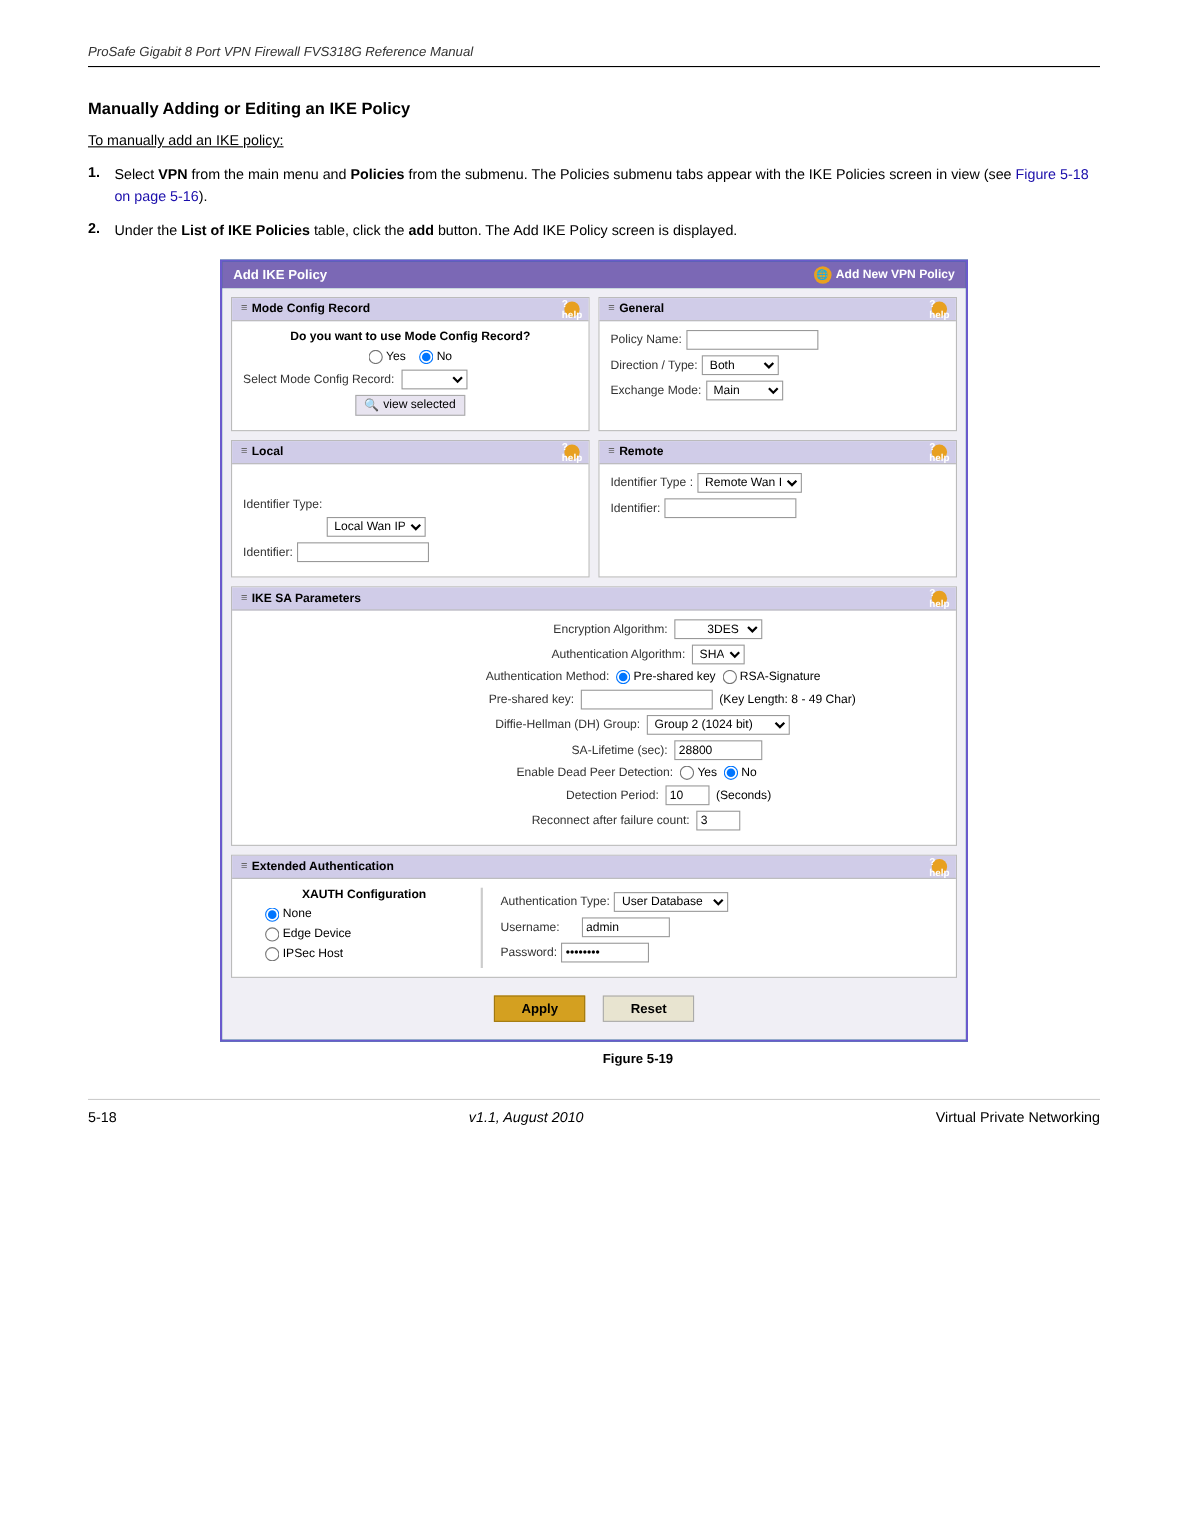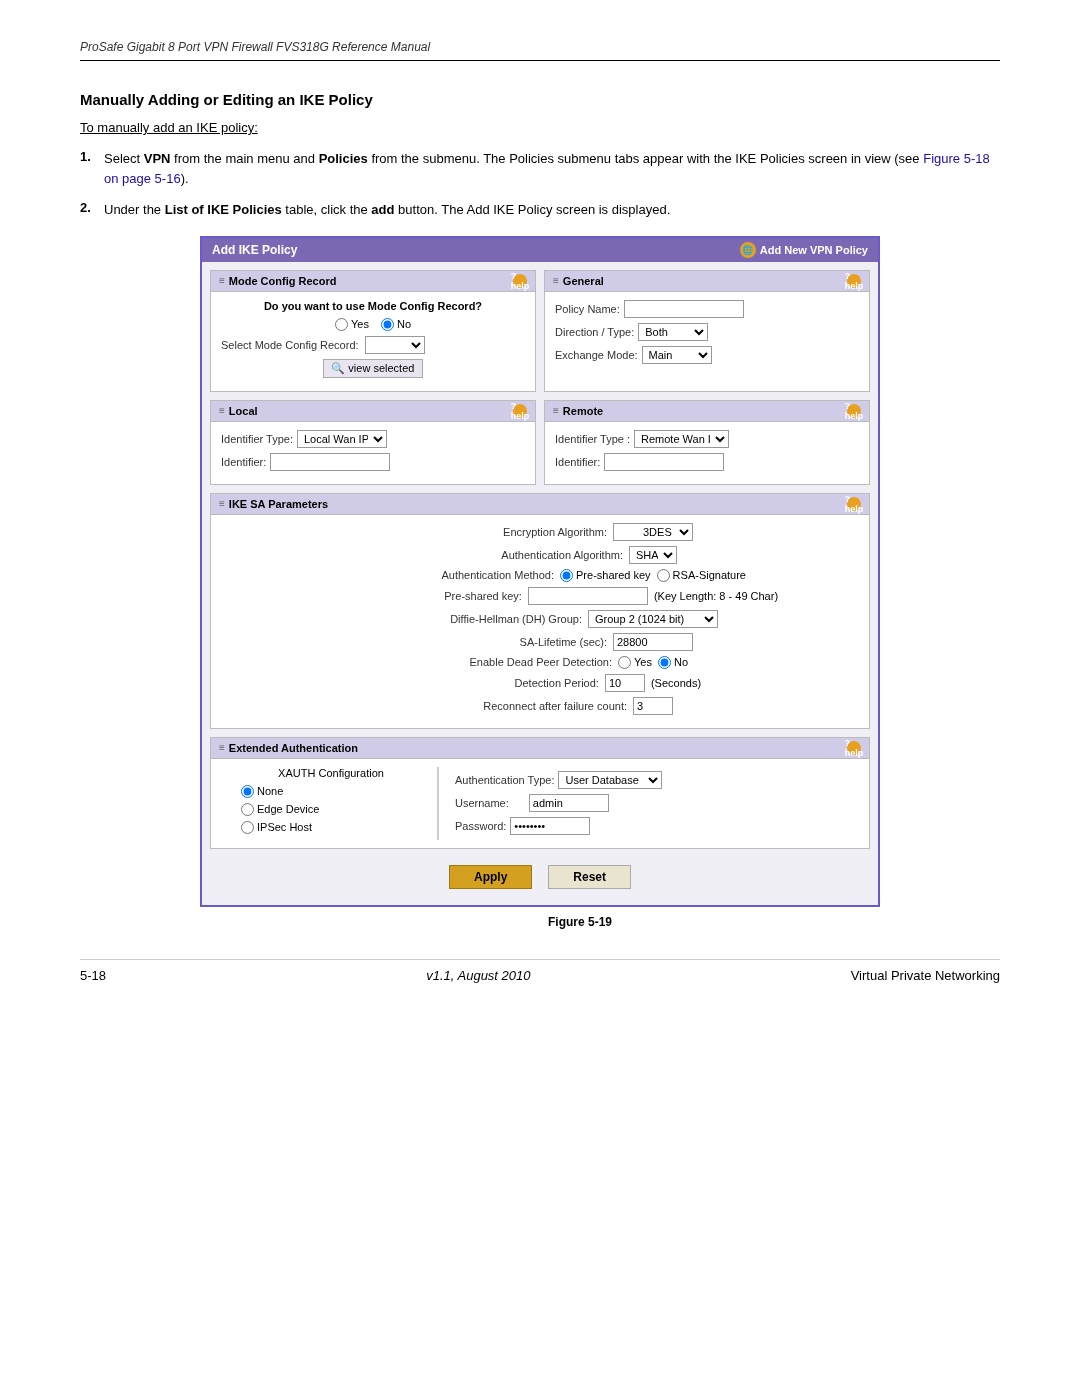--- a/index.html
+++ b/index.html
@@ -242,21 +242,21 @@
     }
     .xauth-left {
       flex: 0 0 200px;
       padding-left: 20px;
     }
     .xauth-right {
       flex: 1;
       padding-top: 4px;
     }
     .xauth-title {
-      font-weight: normal;
+      font-weight: bold;
       font-size: 11px;
       margin-bottom: 6px;
       text-align: center;
     }
     .xauth-radio-group {
       display: flex;
       flex-direction: column;
       gap: 5px;
     }
     
@@ -418,21 +418,21 @@
           <div class="panel-header">
             <div class="panel-title">
               <span class="bars-icon">≡</span>
               <span>Local</span>
             </div>
             <span class="help-btn">?help</span>
           </div>
           <div class="panel-body">
             <div class="form-row">
               <span class="form-label">Identifier Type:</span>
-              <select class="form-select" style="width:90px;">
+              <select class="form-select" style="width:90px;margin-top:40px;">
                 <option>Local Wan IP</option>
               </select>
             </div>
             <div class="form-row">
               <span class="form-label">Identifier:</span>
               <input type="text" class="form-input form-input-md" style="">
             </div>
           </div>
         </div>
 

